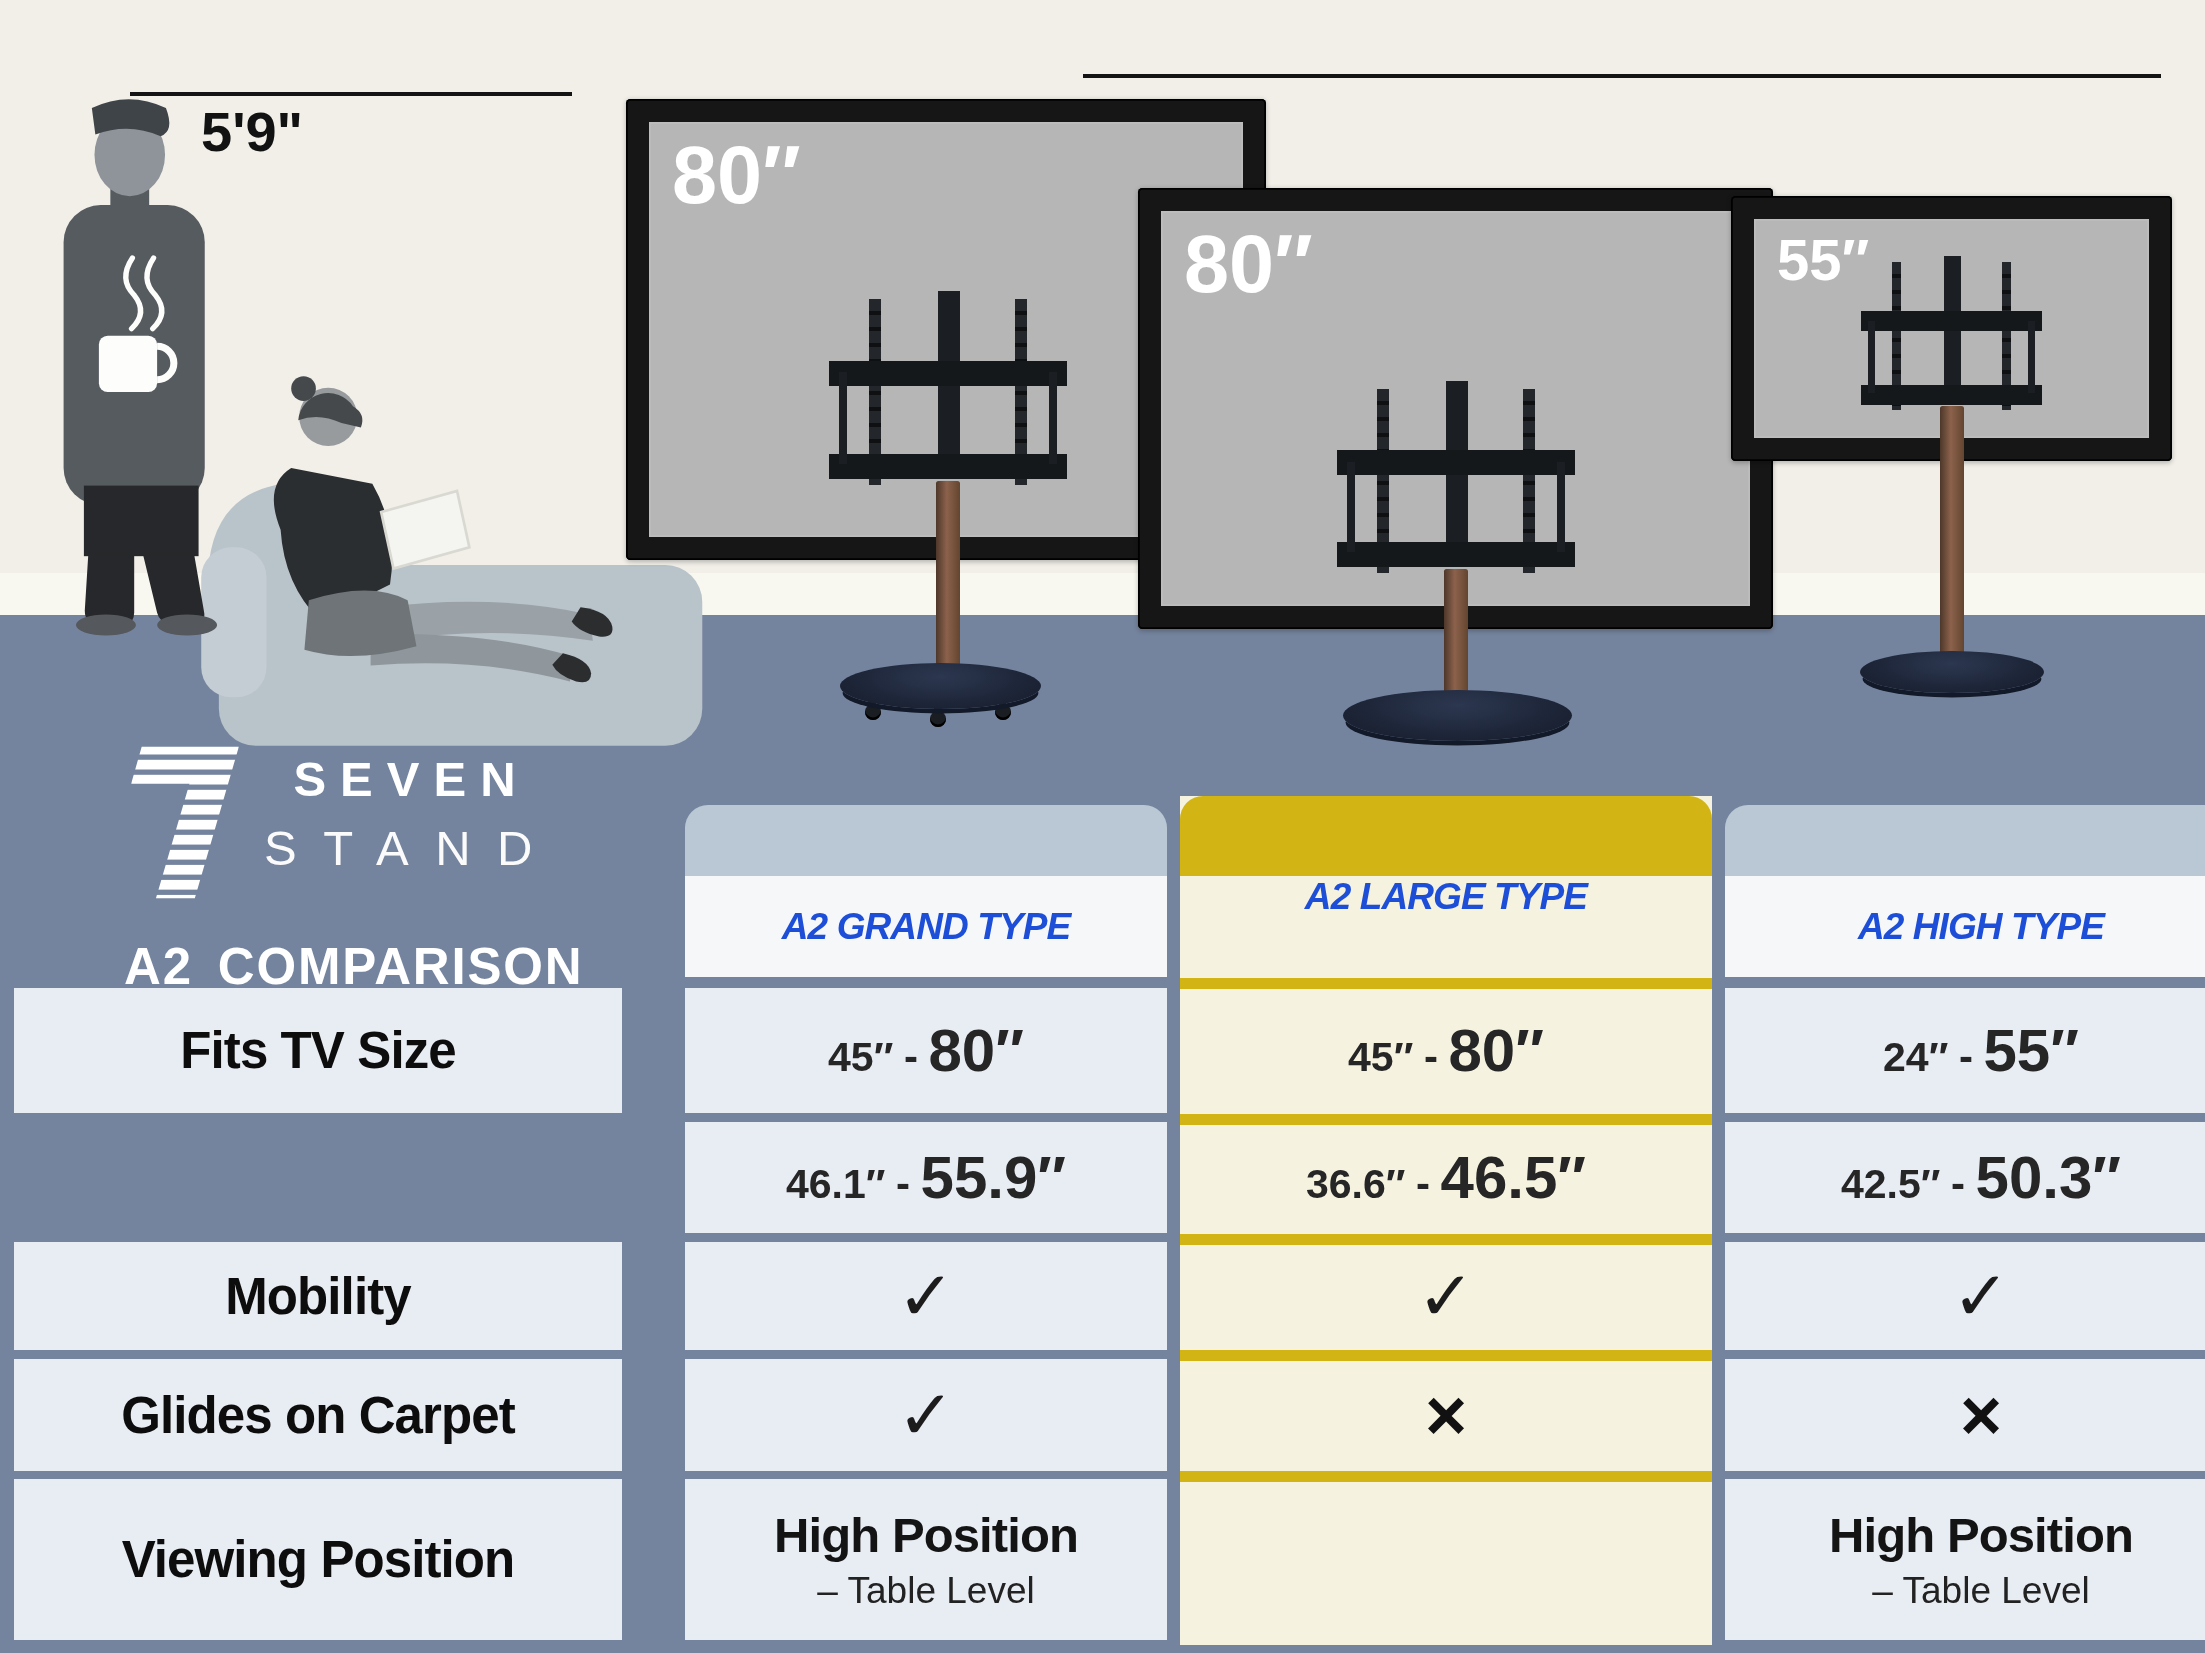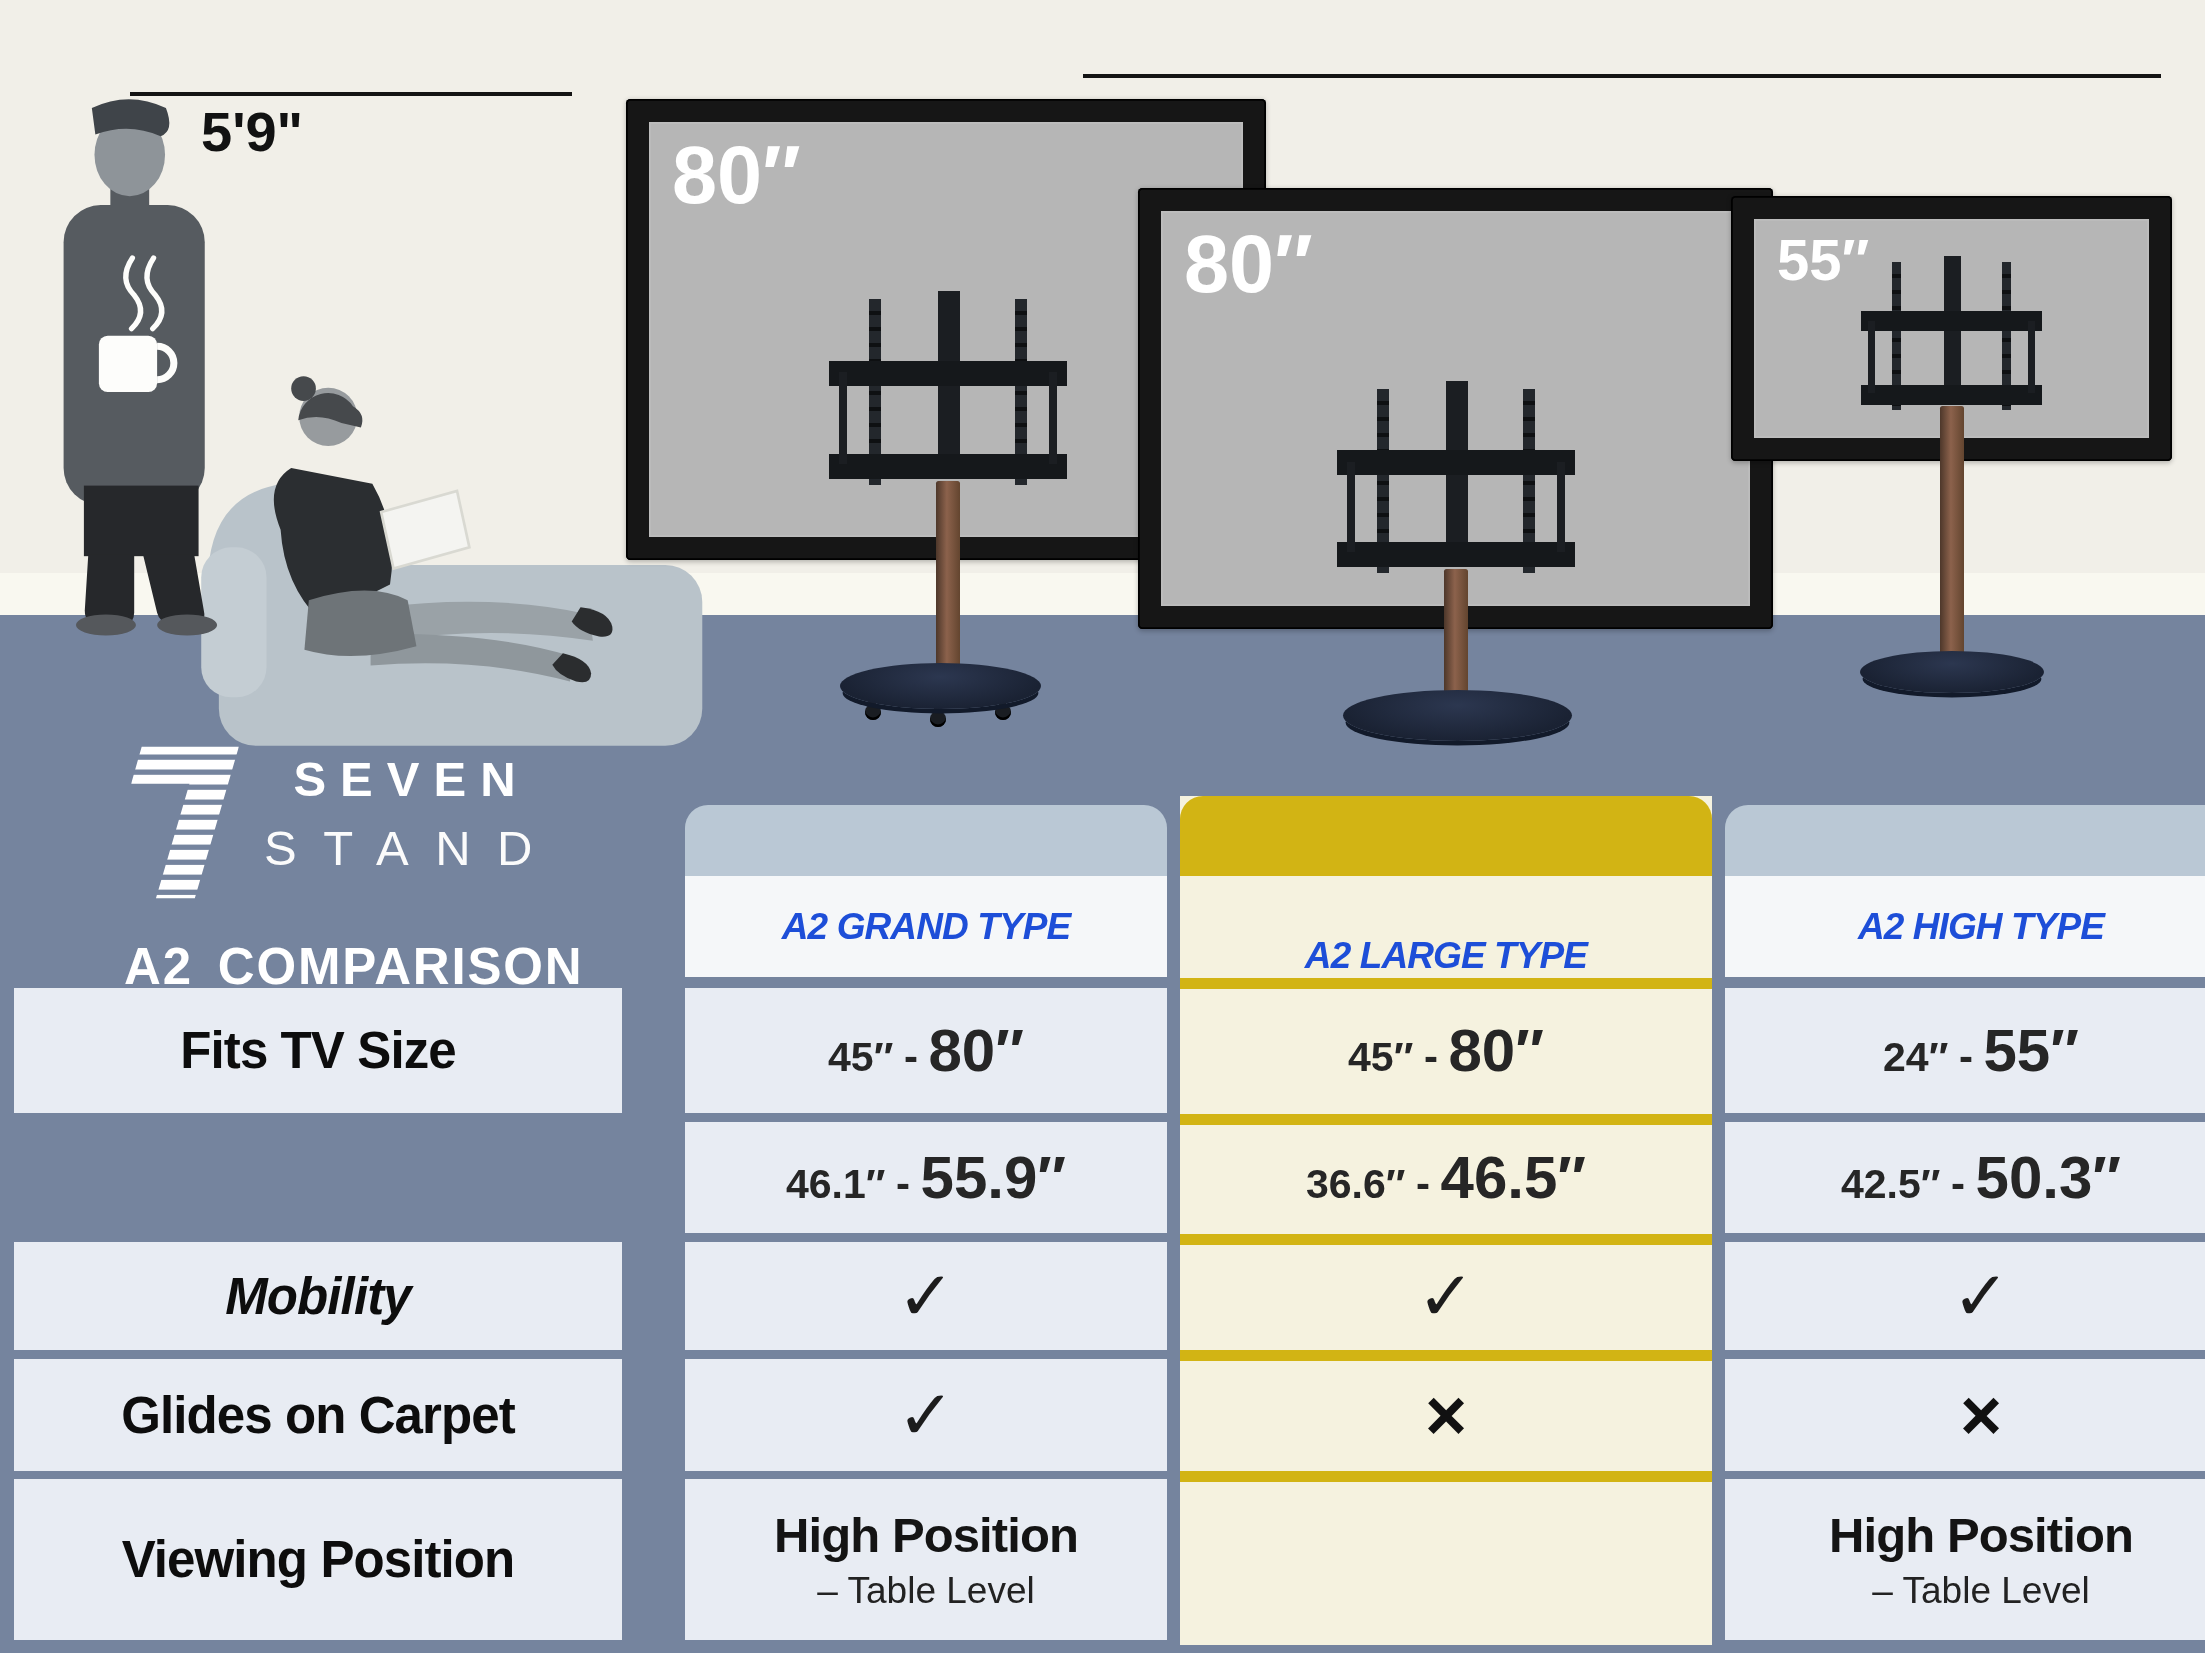--- a/index.html
+++ b/index.html
@@ -60,31 +60,31 @@
   .brand-stand{font-size:49px;font-weight:400;letter-spacing:26.5px;margin-top:19.4px;color:#fbfbfb;}
   .comparison-title{margin-top:35px;font-size:51px;font-weight:700;letter-spacing:1.8px;white-space:nowrap;}
   .comparison-title .model{margin-right:25px;}
   
   .cL{left:14px;width:608px;}
   .c1{left:685px;width:482px;}
   .c2{left:1180px;width:532px;}
   .c3{left:1725px;width:512px;}
   .r1{top:988px;height:125px;}
   .r2{top:1122px;height:111px;}
-  .r3{top:1242px;height:108px;font-style:italic;}
+  .r3{top:1242px;height:108px;}
   .r4{top:1359px;height:112px;}
   .r5{top:1479px;height:161px;}
   .cell{position:absolute;background:#e8ecf3;display:flex;flex-direction:column;align-items:center;justify-content:center;text-align:center;}
   .cell.in-featured{background:transparent;}
   .hstrip{position:absolute;top:805px;height:71px;background:#bac8d5;border-radius:23px 23px 0 0;}
   .hbody{position:absolute;top:876px;height:101px;background:#f5f7f9;display:flex;align-items:center;justify-content:center;}
   .htitle{font-size:37px;font-weight:700;color:#1d4ed8;letter-spacing:-0.9px;white-space:nowrap;font-style:italic;}
   .featured-card{left:1180px;top:796px;width:532px;height:849px;background:#f5f2df;}
   .featured-card .fstrip{position:absolute;left:0;top:0;width:100%;height:80px;background:#d2b414;border-radius:23px 23px 0 0;}
-  .featured-card .ftitle{position:absolute;left:0;top:80px;width:100%;height:101px;display:flex;align-items:flex-end;justify-content:center;}
+  .featured-card .ftitle{position:absolute;left:0;top:80px;width:100%;height:101px;display:flex;align-items:flex-start;justify-content:center;}
   .featured-card .fdiv{position:absolute;left:0;width:100%;height:10.6px;background:#d2b414;}
   .fd1{top:182px;} .fd2{top:318px;} .fd3{top:438px;} .fd4{top:554px;} .fd5{top:675px;}
   .row-label{font-size:51px;font-weight:700;color:#0d0d0d;letter-spacing:-0.9px;}
   .val{color:#262626;font-weight:700;display:flex;align-items:baseline;}
   .v-min{font-size:41px;}
   .v-sep{font-size:42px;margin:0 10.6px;}
   .v-max{font-size:60px;}
   .mark-check{font-size:69px;font-weight:700;color:#1c1c1c;line-height:1;}
   .mark-cross{font-size:72px;font-weight:700;color:#111;line-height:1;}
   .vp-main{font-size:49px;font-weight:700;color:#141414;letter-spacing:-0.9px;}

